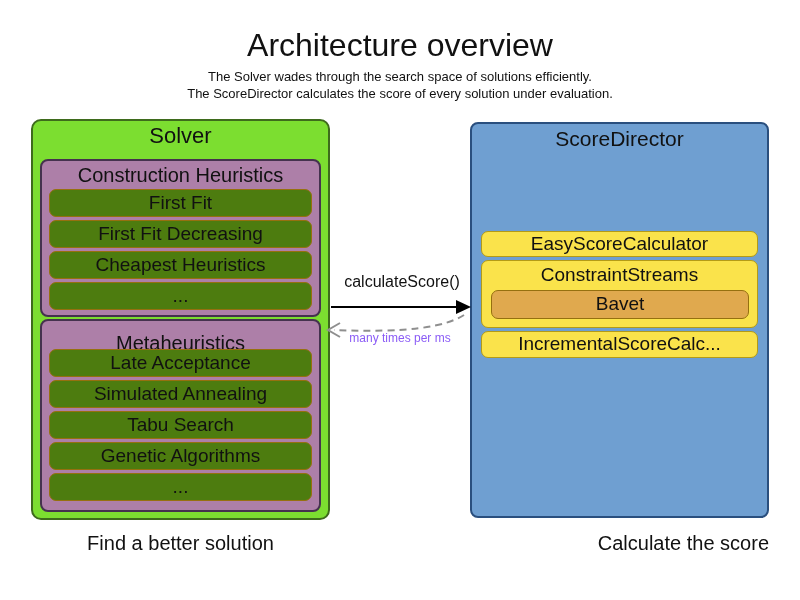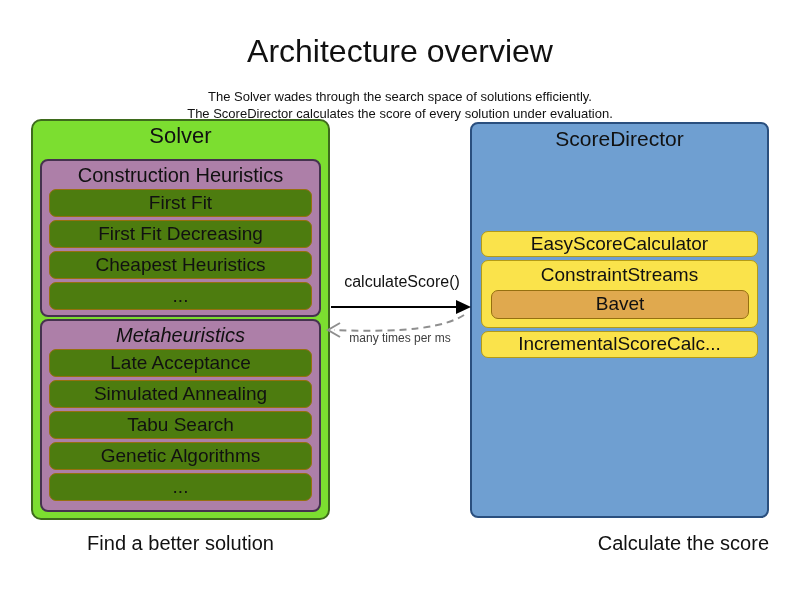--- a/index.html
+++ b/index.html
@@ -5,40 +5,40 @@
   html,body{margin:0;padding:0;}
   body{
     width:800px;height:600px;background:#ffffff;
     font-family:"Liberation Sans","DejaVu Sans",sans-serif;
     color:#111;position:relative;overflow:hidden;
   }
   .abs{position:absolute;}
   .ctr{text-align:center;}
 
   
-  .title{left:0;top:26px;width:800px;font-size:32px;line-height:38px;margin-top:6px;}
-  .sub{left:0;width:800px;font-size:13px;line-height:16px;margin-top:20px;}
+  .title{left:0;top:26px;width:800px;font-size:32px;line-height:38px;}
+  .sub{left:0;width:800px;font-size:13px;line-height:16px;}
   .sub1{top:69px;}
   .sub2{top:86px;}
 
   
   .solver-box{
     left:31px;top:119px;width:299px;height:401px;box-sizing:border-box;
     background:#7cde30;border:2px solid #3e6b1c;border-radius:10px;
   }
   .solver-label{left:31px;top:123px;width:299px;font-size:22px;line-height:26px;}
   .purple-box{
     left:40px;box-sizing:border-box;width:281px;
     background:#ad7fa8;border:2px solid #45324e;border-radius:8px;
   }
   .ch-box{top:159px;height:158px;}
   .mh-box{top:319px;height:193px;}
   .section-label{left:40px;width:281px;font-size:20px;line-height:24px;}
   .ch-label{top:163px;}
-  .mh-label{top:323px;font-style:italic;}
+  .mh-label{top:331px;}
   .algo{
     left:49px;width:263px;height:28px;box-sizing:border-box;
     background:#4d7c0f;border:1.5px solid #96700f;border-radius:7px;
     font-size:19px;line-height:25px;
   }
   .ch-i0{top:189px;} .ch-i1{top:220px;} .ch-i2{top:251px;} .ch-i3{top:282px;}
   .mh-i0{top:349px;} .mh-i1{top:380px;} .mh-i2{top:411px;} .mh-i3{top:442px;} .mh-i4{top:473px;}
 
   .caption-left{left:31px;top:530px;width:299px;font-size:20px;line-height:27px;}
 
@@ -60,21 +60,21 @@
     left:491px;top:290px;width:258px;height:29px;box-sizing:border-box;
     background:#e0a94e;border:1.5px solid #96700f;border-radius:7px;
     font-size:19px;line-height:26px;
   }
   .calc-inc{top:331px;height:27px;line-height:24px;}
 
   .caption-right{left:470px;top:530px;width:299px;font-size:20px;line-height:27px;text-align:right;}
 
   
   .call-label{left:302px;top:272px;width:200px;font-size:16px;line-height:20px;}
-  .freq-label{left:300px;top:331px;width:200px;font-size:12px;line-height:15px;color:#404040;}
+  .freq-label{left:300px;top:331px;width:200px;font-size:12px;line-height:15px;color:#8b5cf6;}
   svg.arrow-layer{position:absolute;left:0;top:0;pointer-events:none;}
 </style>
 </head>
 <body>
 
 <div>
 
   <div class="abs ctr title">Architecture overview</div>
   <div class="abs ctr sub sub1">The Solver wades through the search space of solutions efficiently.</div>
   <div class="abs ctr sub sub2">The ScoreDirector calculates the score of every solution under evaluation.</div>

